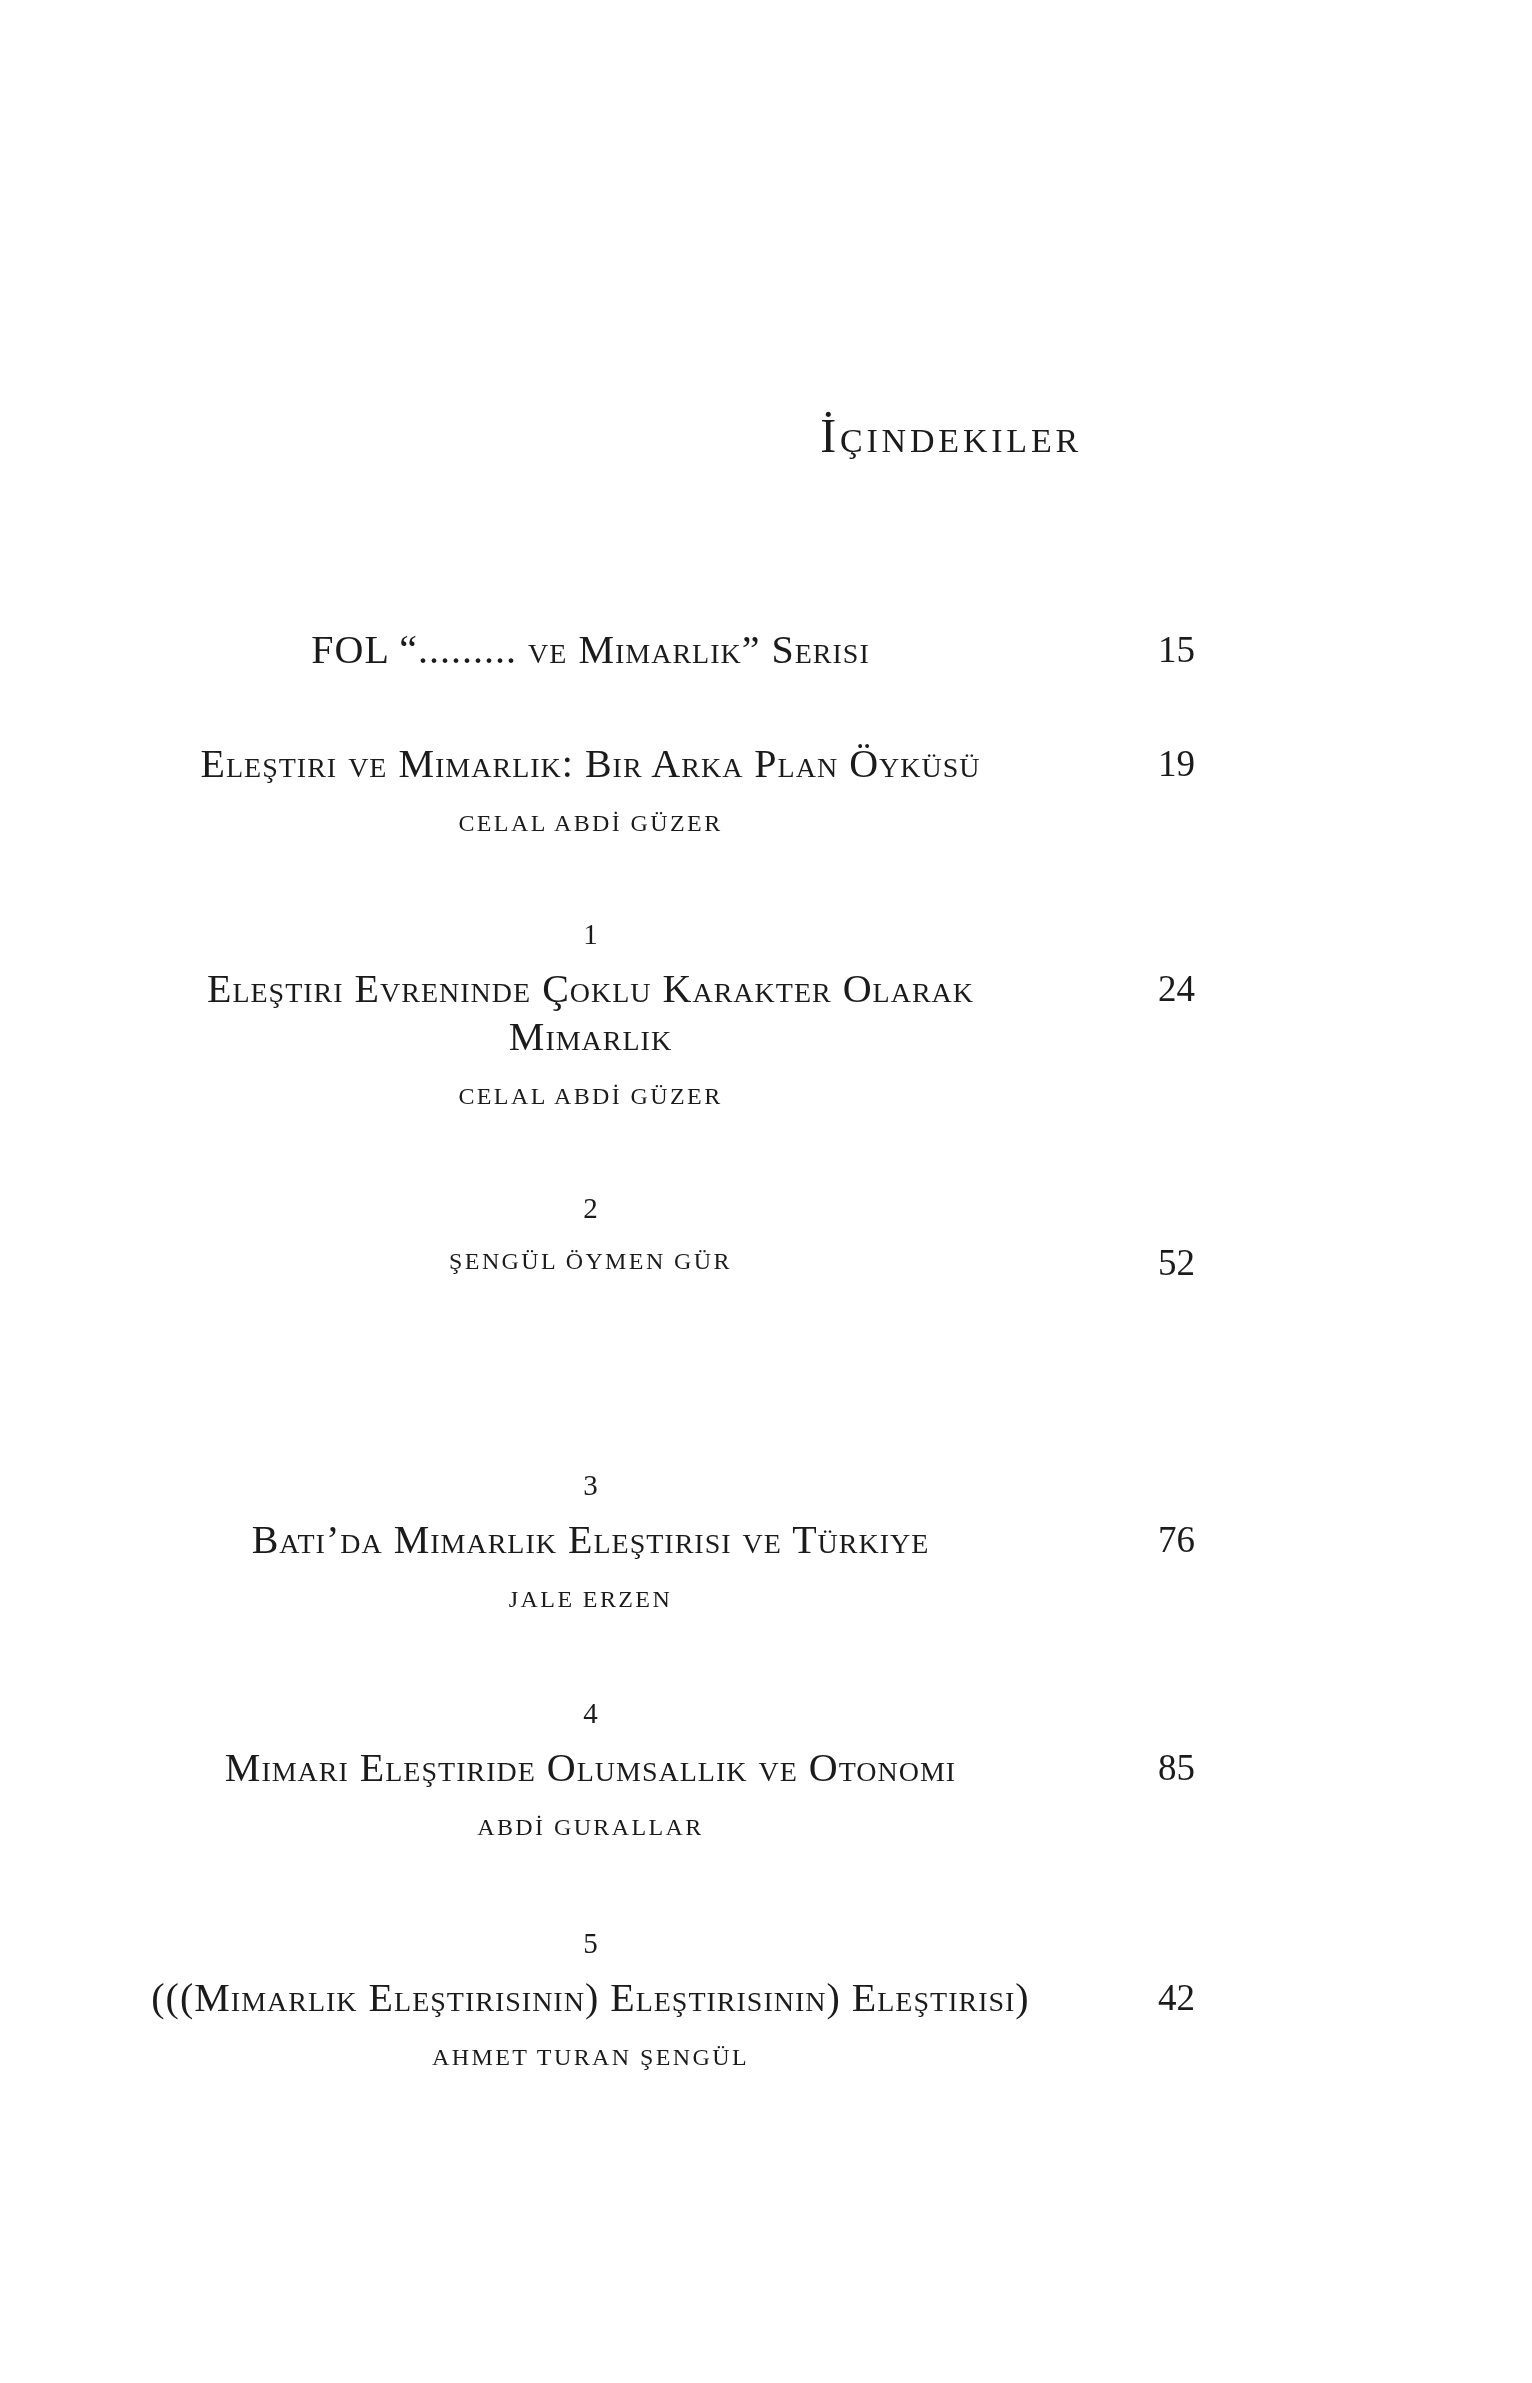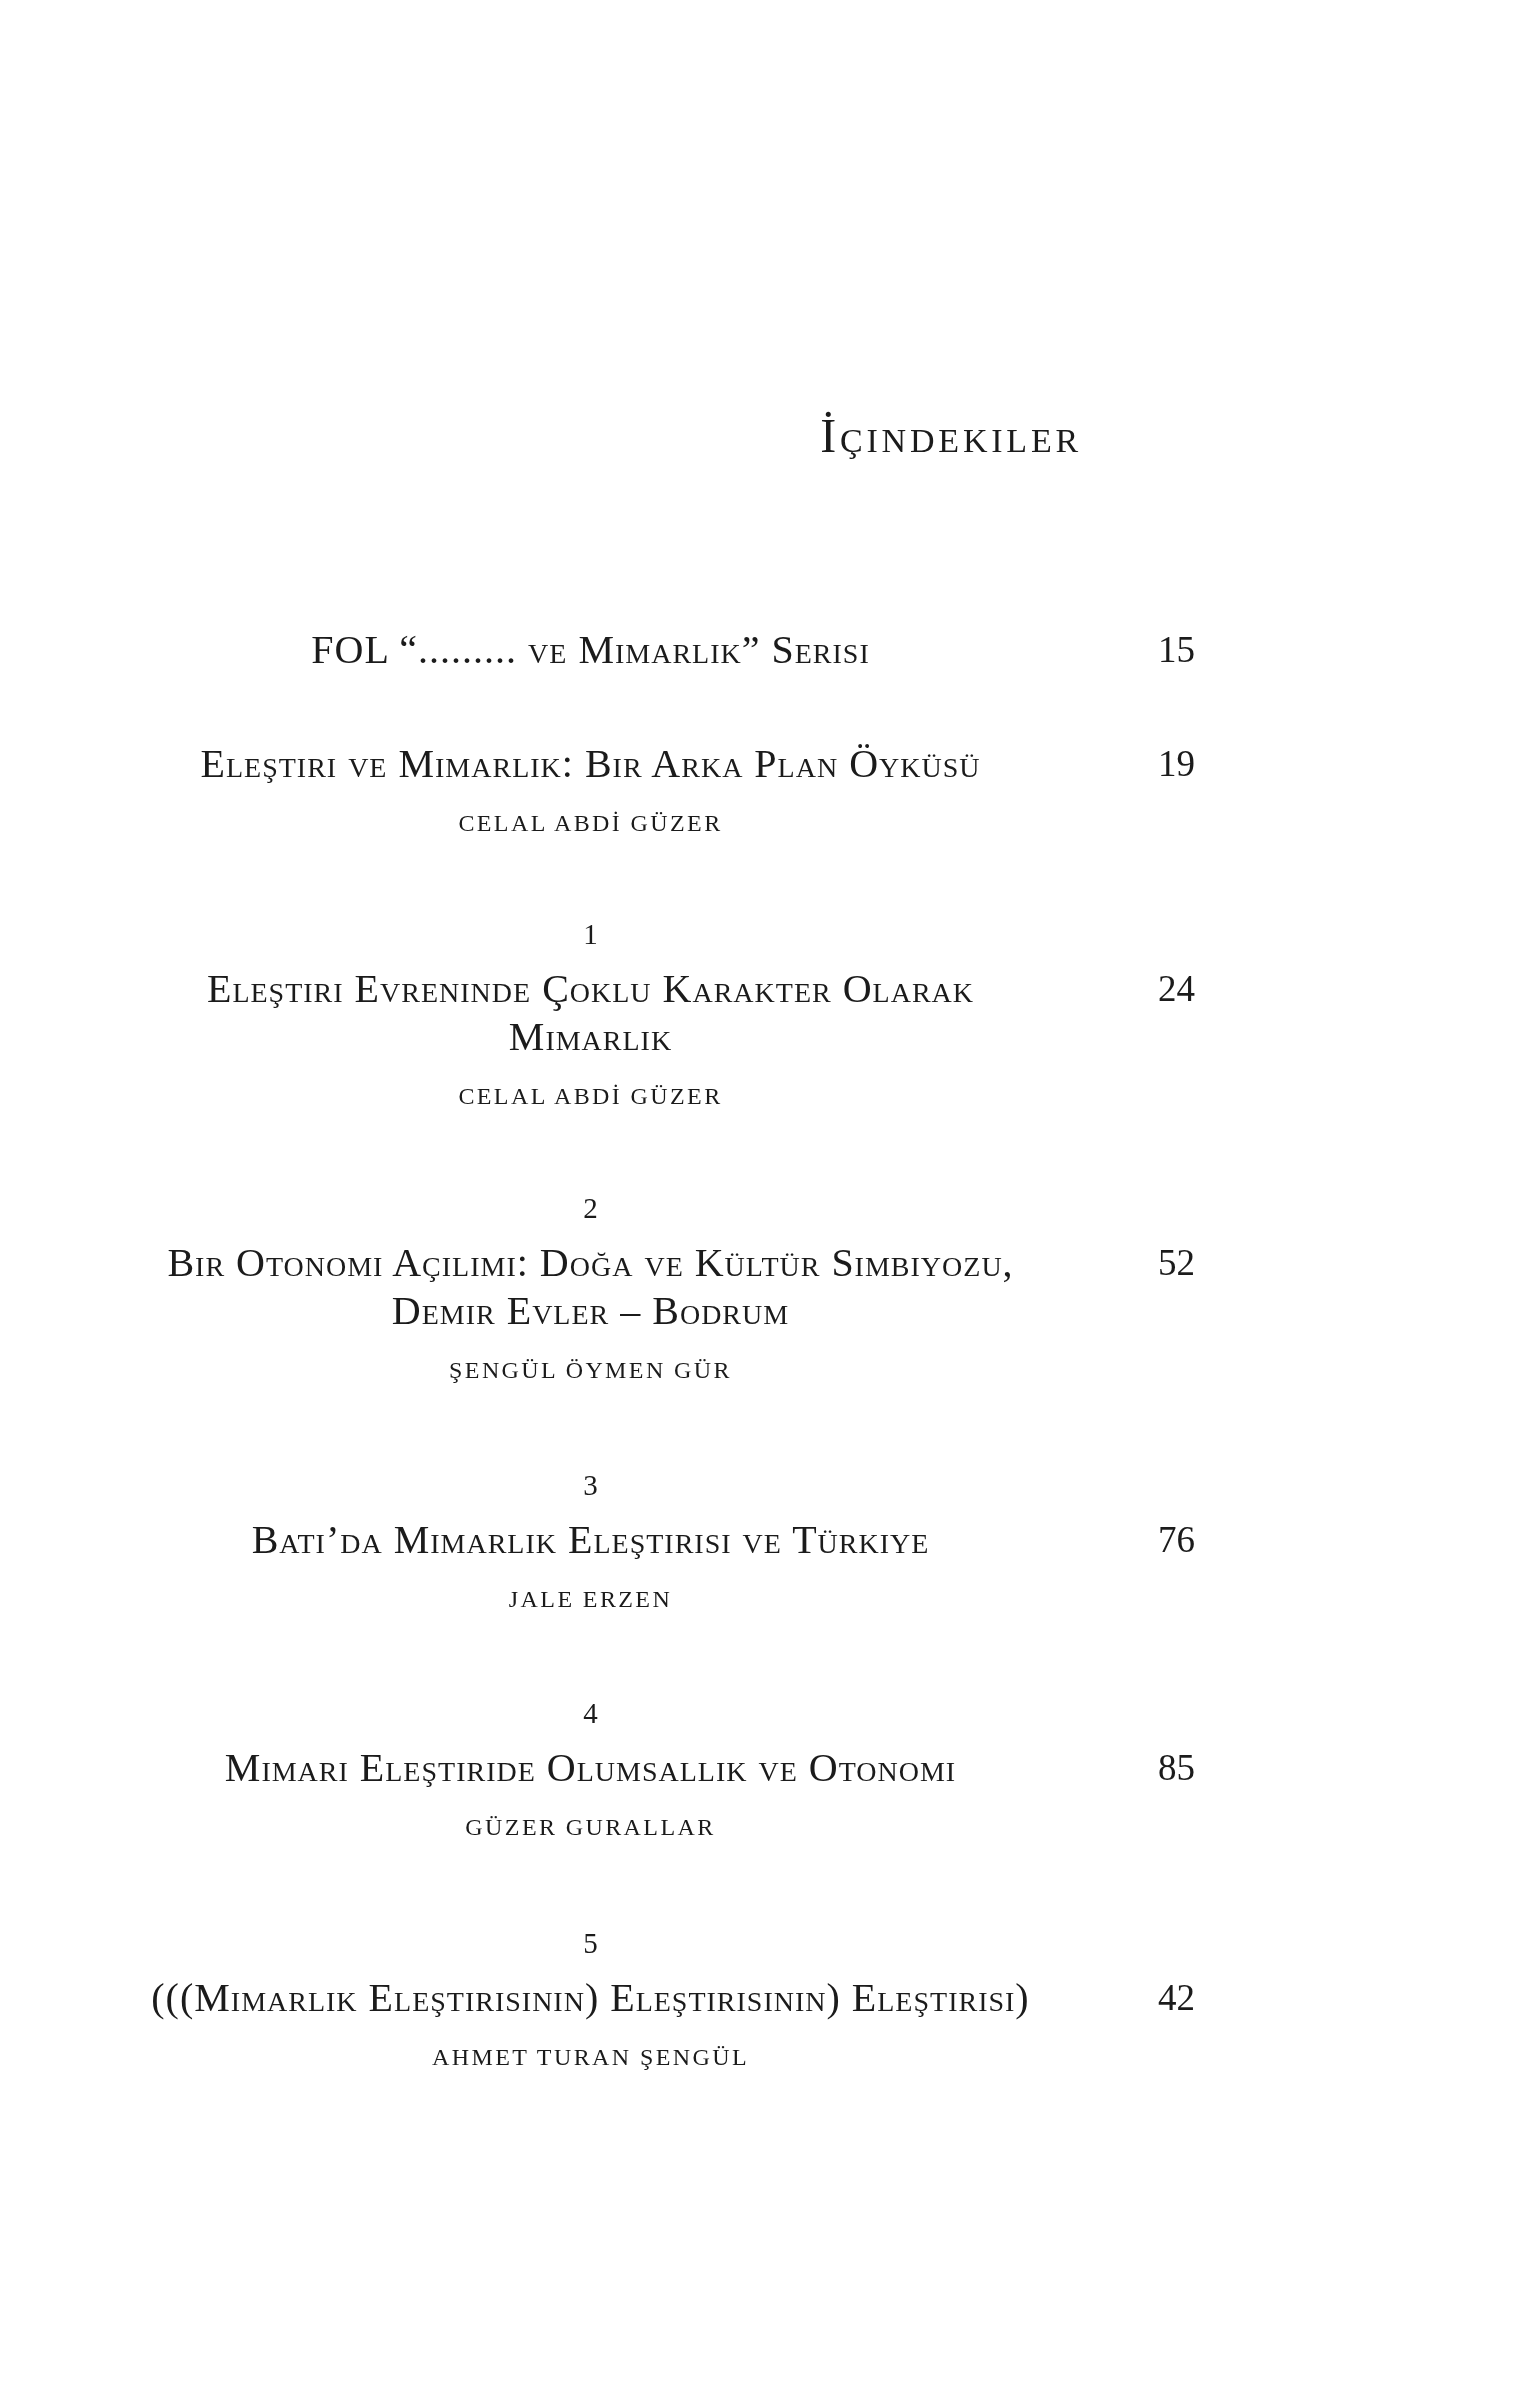--- a/index.html
+++ b/index.html
@@ -87,38 +87,36 @@
   <div class="entry has-num e2">
     <div class="num">1</div>
     <div class="title">Eleştiri Evreninde Çoklu Karakter Olarak
 Mimarlık</div>
     <div class="pagenum">24</div>
     <div class="author">CELAL ABDİ GÜZER</div>
   </div>
 
   <div class="entry has-num e3">
     <div class="num">2</div>
-    <div class="title">Bir Otonomi Açılımı: Doğa ve Kültür Simbiyozu,
-Demir Evler – Bodrum</div>
     <div class="pagenum">52</div>
     <div class="author">ŞENGÜL ÖYMEN GÜR</div>
   </div>
 
   <div class="entry has-num e4">
     <div class="num">3</div>
     <div class="title">Batı’da Mimarlık Eleştirisi ve Türkiye</div>
     <div class="pagenum">76</div>
     <div class="author">JALE ERZEN</div>
   </div>
 
   <div class="entry has-num e5">
     <div class="num">4</div>
     <div class="title">Mimari Eleştiride Olumsallık ve Otonomi</div>
     <div class="pagenum">85</div>
-    <div class="author">GÜZER GURALLAR</div>
+    <div class="author">ABDİ GURALLAR</div>
   </div>
 
   <div class="entry has-num e6">
     <div class="num">5</div>
     <div class="title">(((Mimarlık Eleştirisinin) Eleştirisinin) Eleştirisi)</div>
     <div class="pagenum">42</div>
     <div class="author">AHMET TURAN ŞENGÜL</div>
   </div>
 
 </div>

